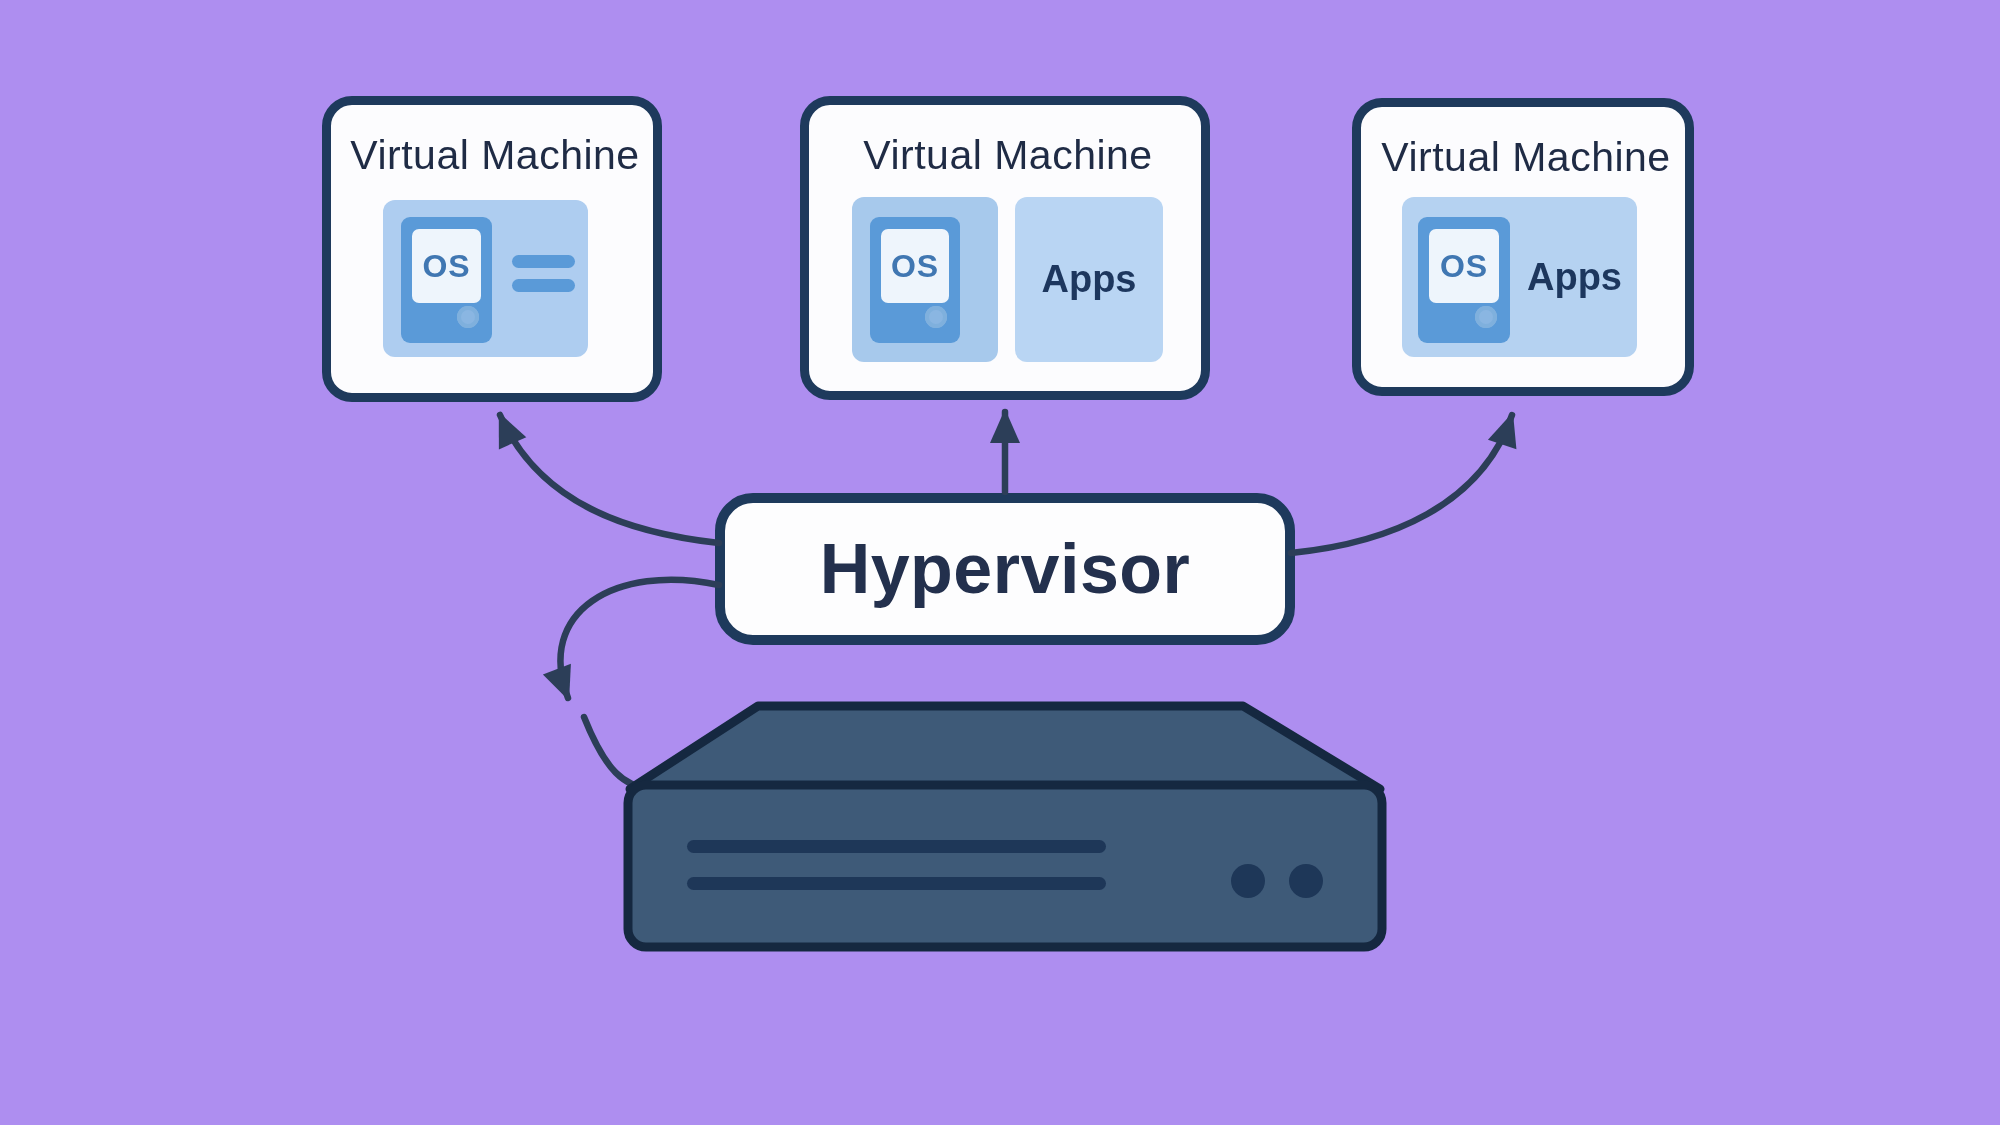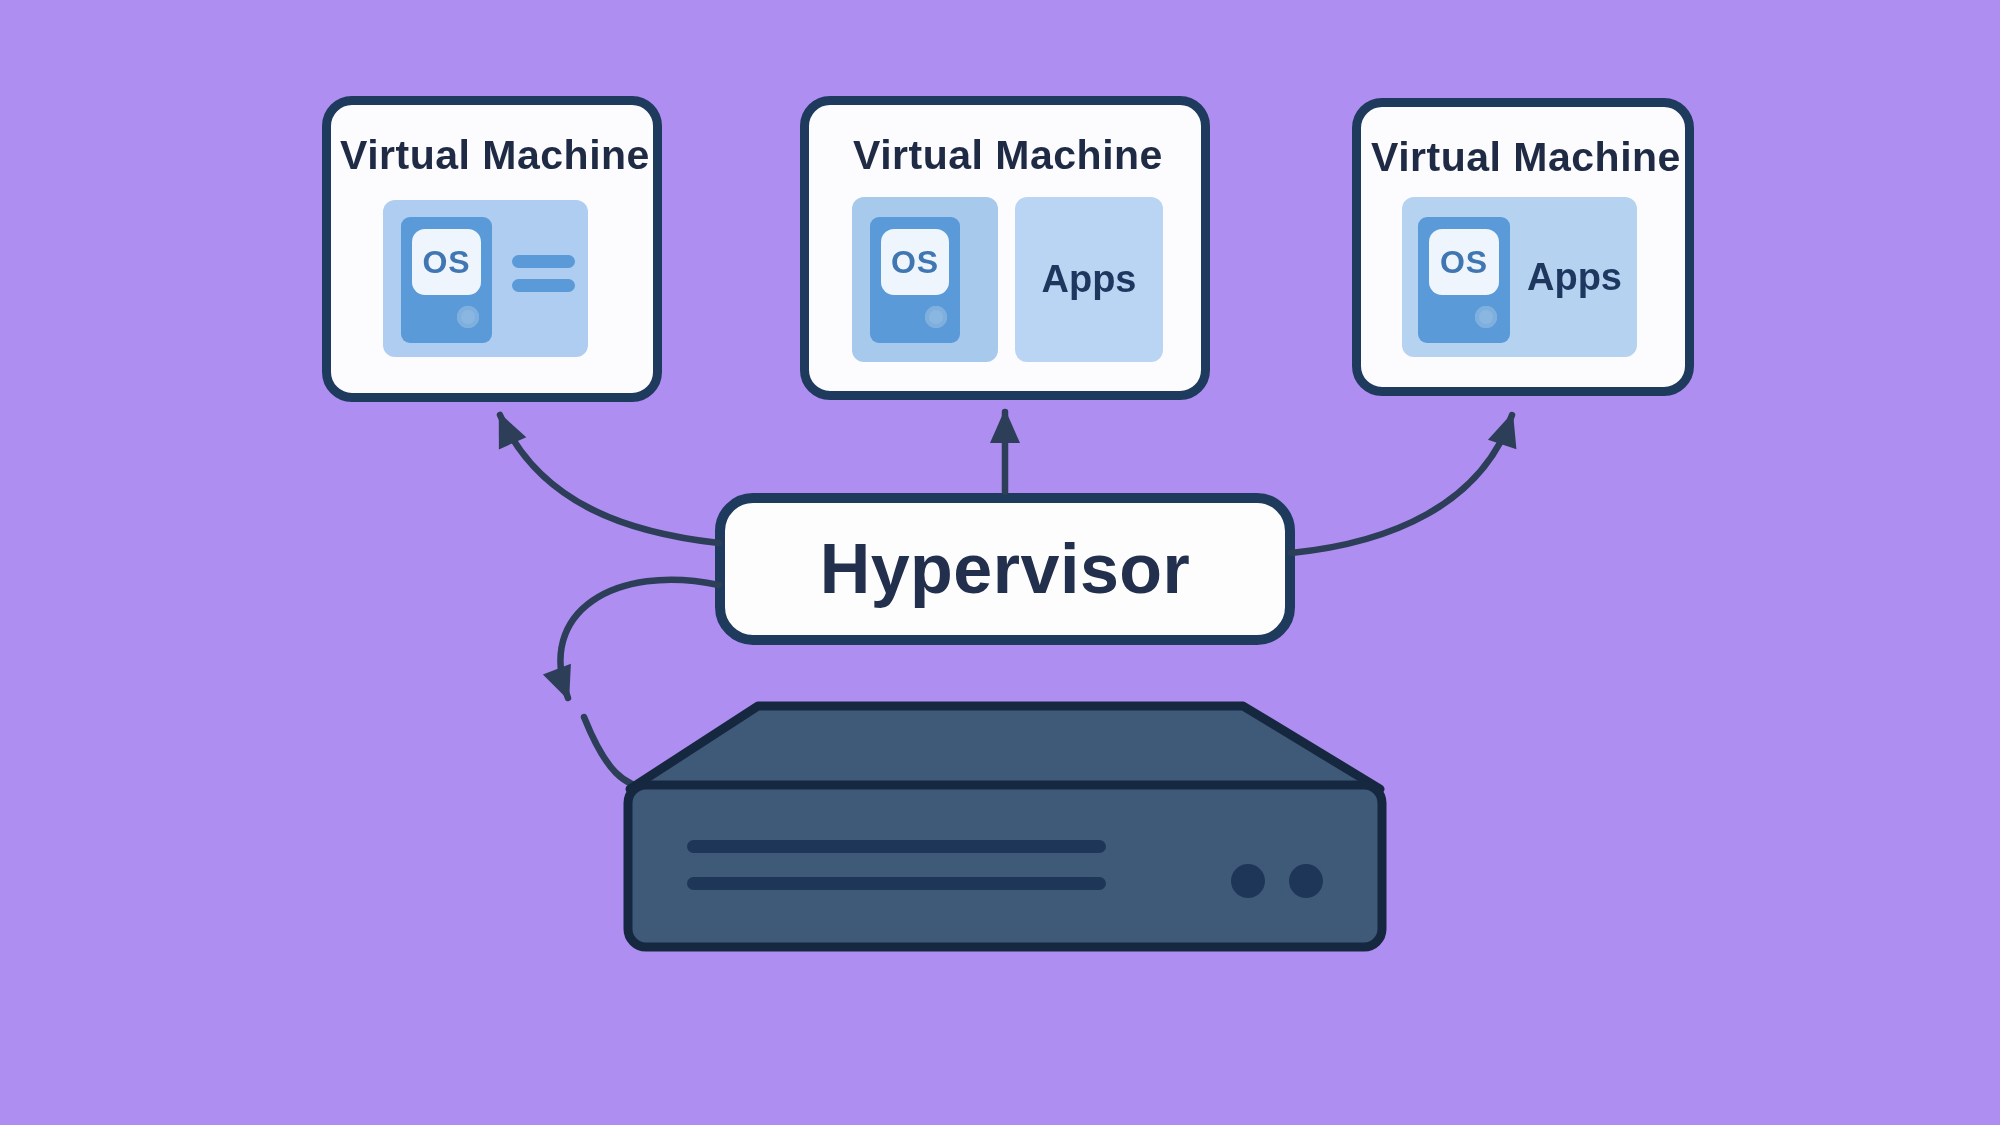--- a/index.html
+++ b/index.html
@@ -20,21 +20,21 @@
     box-sizing: border-box;
     background: #fcfcfe;
     border: 9px solid #1e3a5c;
     border-radius: 30px;
   }
   .vm-title {
     position: absolute;
     left: 6px; right: 0; top: 27px;
     text-align: center;
     font-size: 41px;
-    font-weight: 700;
+    font-weight: 400;
     letter-spacing: 0.5px;
     color: #1f2b45;
   }
   .panel {
     position: absolute;
     border-radius: 12px;
     background: #aecdf0;
   }
   .panel.lighter { background: #b9d5f3; }
   .panel.mid     { background: #b5d2f1; }
@@ -42,23 +42,23 @@
 
   
   .os-icon {
     position: absolute;
     background: #5a9ad8;
     border-radius: 9px;
   }
   .os-screen {
     position: absolute;
     left: 11px; right: 11px; top: 12px;
-    height: 66px;
+    height: 74px;
     background: #eef5fc;
-    border-radius: 13px;
+    border-radius: 7px;
     display: flex; align-items: center; justify-content: center;
   }
   .os-text {
     font-size: 32px;
     font-weight: 700;
     letter-spacing: 1px;
     color: #4077b2;
   }
   .os-dot {
     position: absolute;

